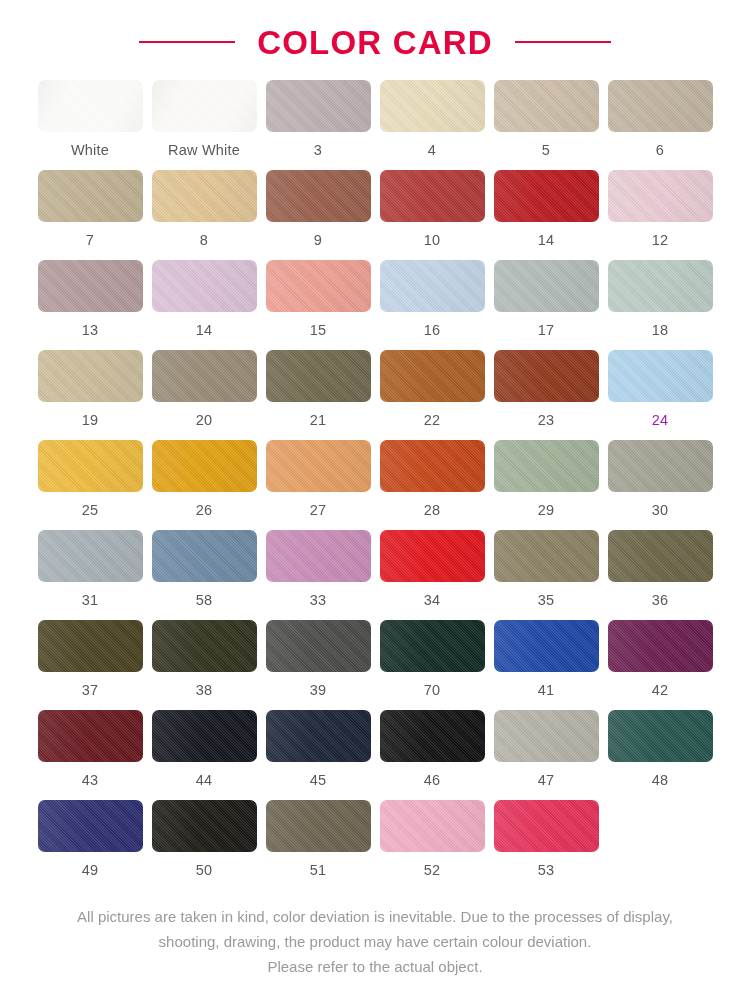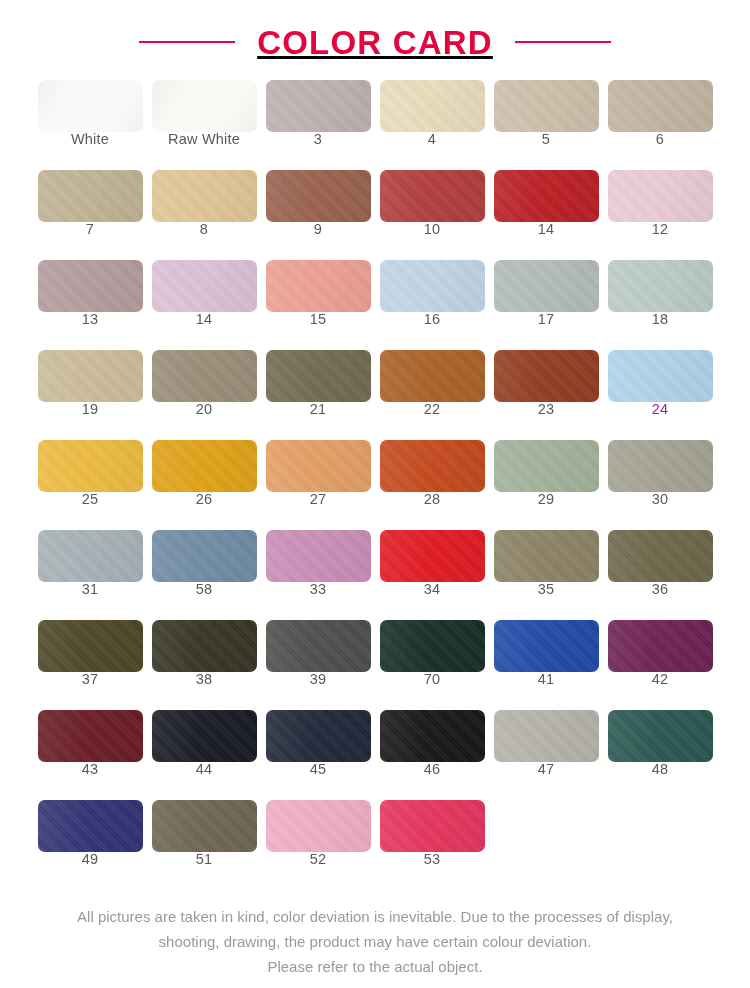--- a/index.html
+++ b/index.html
@@ -25,21 +25,20 @@
 
   
   .header {
     display: flex;
     align-items: center;
     justify-content: center;
     gap: 22px;
     padding-top: 22px;
     height: 62px;
     box-sizing: border-box;
-    text-decoration: underline;
   }
   .rule {
     width: 96px;
     height: 2px;
     background: #e0073f;
     flex: none;
   }
   .title {
     font-size: 33px;
     font-weight: bold;
@@ -106,20 +105,21 @@
         rgba(0,0,0,0.0) 28%,
         rgba(0,0,0,0.0) 72%,
         rgba(0,0,0,0.03) 100%);
   }
   .chip.is-empty {
     background: transparent;
   }
   .chip.is-empty::after { display: none; }
 
   .caption {
+    margin-top: 11px;
     font-size: 14.5px;
     color: #595959;
     letter-spacing: 0.2px;
     line-height: 1;
     text-align: center;
     font-family: "Liberation Sans", sans-serif;
   }
 
   
   .footer {
@@ -335,20 +335,24 @@
       </div>
       <div class="cell">
         <div class="chip" title="#26554e" style="background: rgb(38, 85, 78);"></div>
         <div class="caption" style="color: rgb(89, 89, 89);">48</div>
       </div>
       <div class="cell">
         <div class="chip" title="#2d2f72" style="background: rgb(45, 47, 114);"></div>
         <div class="caption" style="color: rgb(89, 89, 89);">49</div>
       </div>
       <div class="cell">
+        <div class="chip" title="#1c1a15" style="background: rgb(28, 26, 21);"></div>
+        <div class="caption" style="color: rgb(89, 89, 89);">50</div>
+      </div>
+      <div class="cell">
         <div class="chip" title="#6d6450" style="background: rgb(109, 100, 80);"></div>
         <div class="caption" style="color: rgb(89, 89, 89);">51</div>
       </div>
       <div class="cell">
         <div class="chip" title="#f3aec6" style="background: rgb(243, 174, 198);"></div>
         <div class="caption" style="color: rgb(89, 89, 89);">52</div>
       </div>
       <div class="cell">
         <div class="chip" title="#e8305a" style="background: rgb(232, 48, 90);"></div>
         <div class="caption" style="color: rgb(89, 89, 89);">53</div>

